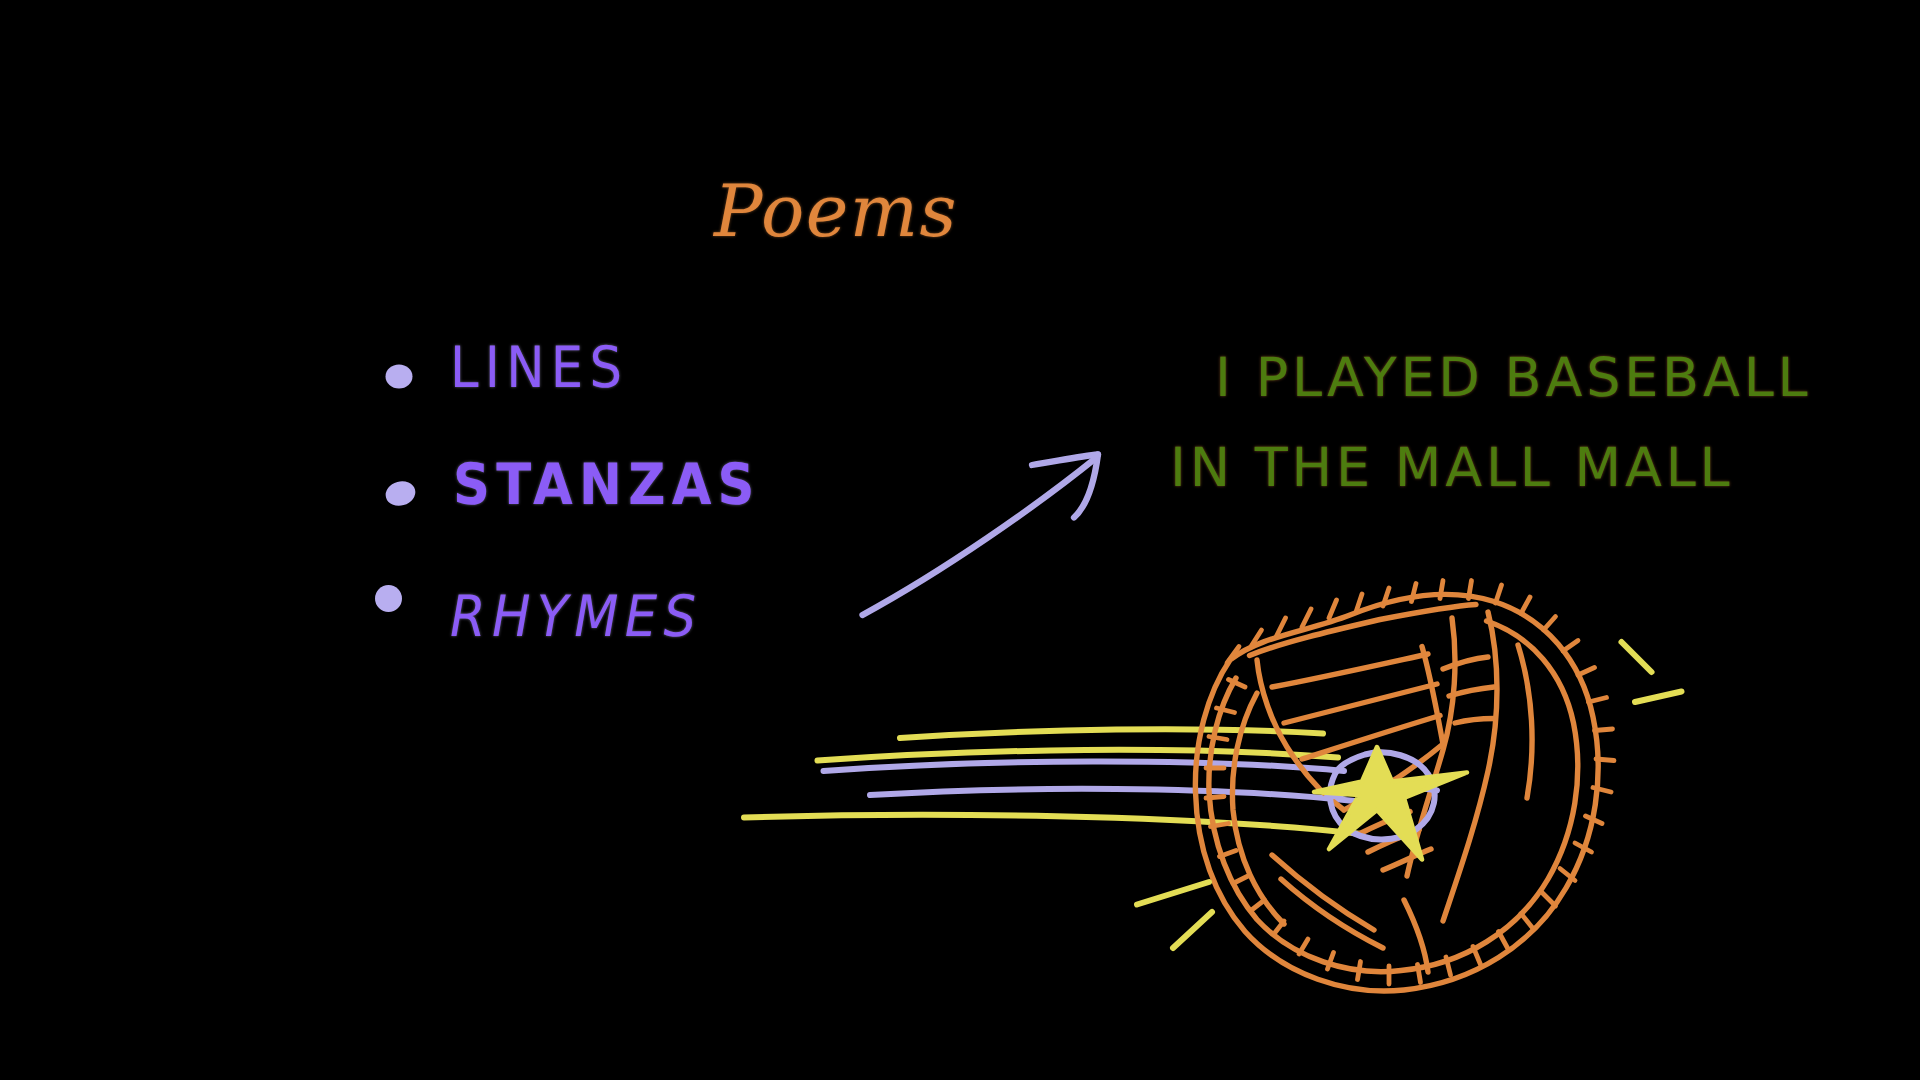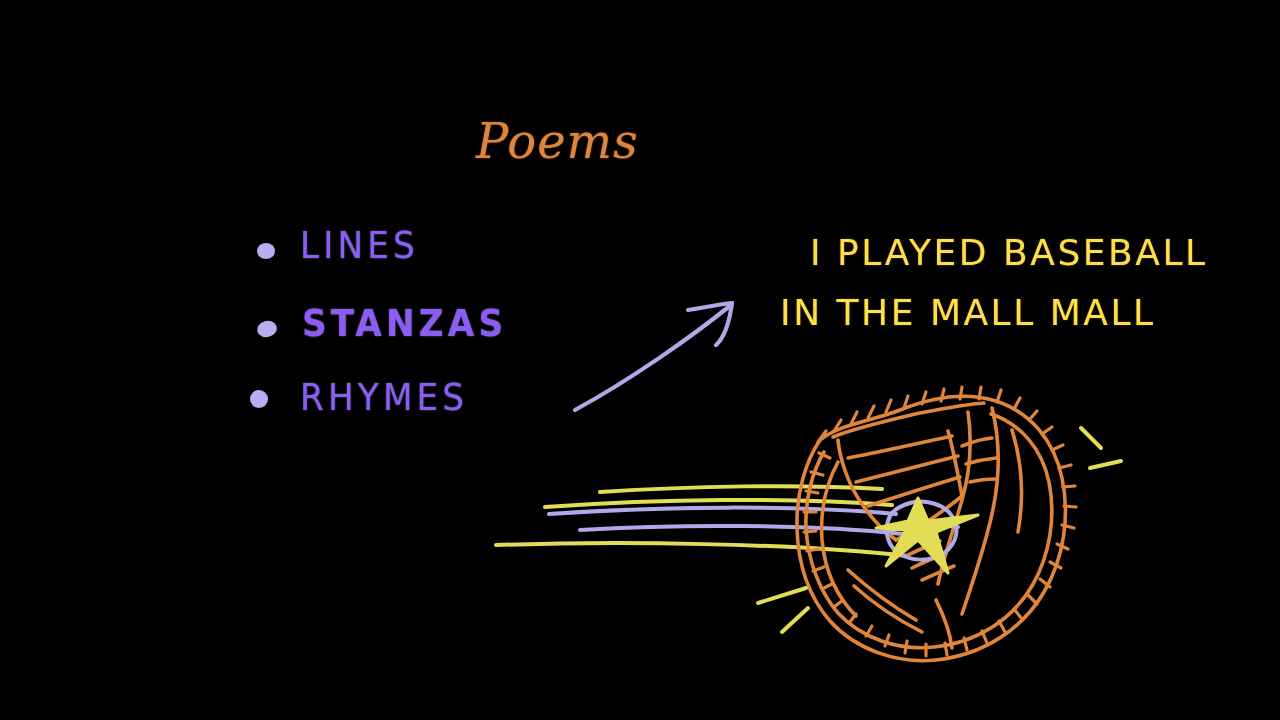--- a/index.html
+++ b/index.html
@@ -43,24 +43,24 @@
   }
   .bullet-label {
     font-size: 38px;
     color: #8b5cf6;
     letter-spacing: 0.11em;
     text-shadow: 0 0 2px rgba(195,189,235,0.5);
     font-stretch: semi-condensed;
   }
   #bullet-label-0 { left: 300px; top: 223px; }
   #bullet-label-1 { left: 302px; top: 301px; font-weight: bold; }
-  #bullet-label-2 { left: 300px; top: 375px; }
+  #bullet-label-2 { left: 300px; top: 389px; font-style: italic; }
   .poem-line {
     font-size: 36px;
-    color: #fde047;
+    color: #4d7c0f;
     letter-spacing: 0.07em;
     text-shadow: 0 0 2px rgba(224,134,60,0.5);
   }
   #poem-line-0 { left: 810px; top: 232px; }
   #poem-line-1 { left: 780px; top: 292px; }
 </style>
 </head>
 <body>
 
 <div id="canvas">

